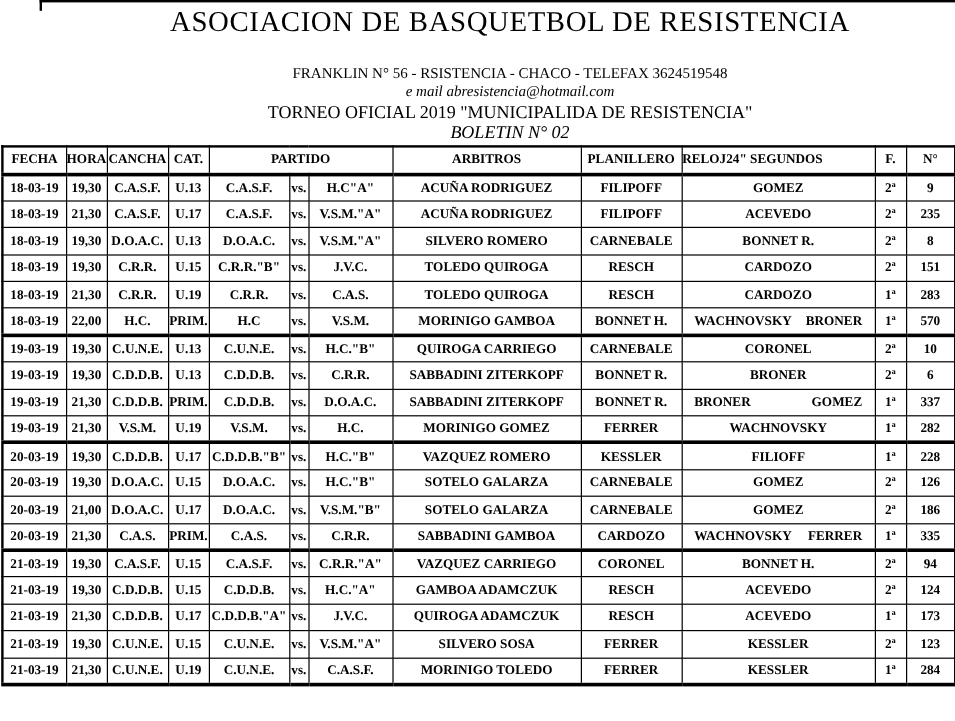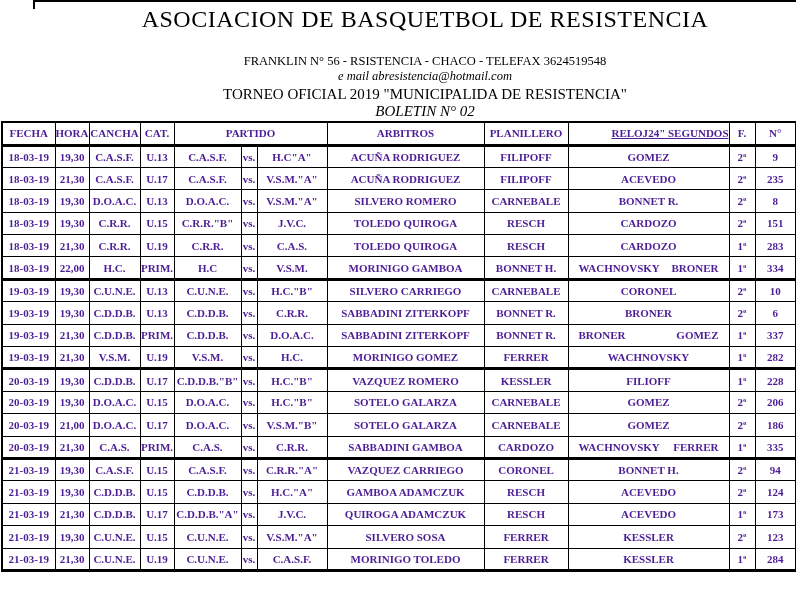--- a/index.html
+++ b/index.html
@@ -17,34 +17,34 @@
   .lh-address{font-size:12.5px;line-height:15px;margin-top:20px;}
   .lh-email{font-size:12.5px;line-height:15px;font-style:italic;}
   .lh-tournament{font-size:15px;line-height:18px;margin-top:1px;}
   .lh-bulletin{font-size:15px;line-height:14px;margin-top:1px;font-style:italic;}
   .lh-program{font-size:13px;line-height:16px;margin-top:2px;white-space:pre;}
 
   
   table.sched{
     position:absolute;top:121px;left:1px;width:793px;
     border-collapse:collapse;table-layout:fixed;
-    color:#4c1d95;font-weight:bold;
+    color:#000000;font-weight:bold;
     border:2px solid #000;
   }
   table.sched th,table.sched td{
     border:1px solid #000;padding:0;text-align:center;vertical-align:middle;
     font-size:11px;white-space:nowrap;overflow:visible;
   }
   table.sched thead tr{height:23px;}
   table.sched thead th{border-bottom:3px solid #000;}
   table.sched tbody tr{height:22.4px;}
   tr.day-end td{border-bottom:3px solid #000;}
   td.vs-cell{font-size:7.5px;}
   td.arb-cell{white-space:pre;}
-  .reloj-head{display:flex;justify-content:flex-end;align-items:center;text-decoration:underline;}
+  .reloj-head{display:flex;justify-content:flex-start;align-items:center;}
   .reloj-wrap{display:flex;justify-content:space-between;align-items:center;padding:0 10px;}
   tr .reloj-single .reloj-wrap{justify-content:center;}
 </style>
 </head>
 <body>
 
 <div id="page">
   <div class="frame-top"></div>
   <div class="frame-stub"></div>
 
@@ -196,31 +196,31 @@
       <td>V.S.M.</td>
       <td class="arb-cell">MORINIGO  GAMBOA</td>
       <td>BONNET H.</td>
       <td>
         <div class="reloj-wrap">
           <span>WACHNOVSKY</span>
           <span>BRONER</span>
         </div>
       </td>
       <td>1ª</td>
-      <td>334</td>
+      <td>570</td>
     </tr>
         <tr>
       <td>19-03-19</td>
       <td>19,30</td>
       <td>C.U.N.E.</td>
       <td>U.13</td>
       <td>C.U.N.E.</td>
       <td class="vs-cell">vs.</td>
       <td>H.C."B"</td>
-      <td class="arb-cell">SILVERO  CARRIEGO</td>
+      <td class="arb-cell">QUIROGA  CARRIEGO</td>
       <td>CARNEBALE</td>
       <td class="reloj-single">
         <div class="reloj-wrap">
           <span>CORONEL</span>
           <span></span>
         </div>
       </td>
       <td>2ª</td>
       <td>10</td>
     </tr>
@@ -310,21 +310,21 @@
       <td>H.C."B"</td>
       <td class="arb-cell">SOTELO  GALARZA</td>
       <td>CARNEBALE</td>
       <td class="reloj-single">
         <div class="reloj-wrap">
           <span>GOMEZ</span>
           <span></span>
         </div>
       </td>
       <td>2ª</td>
-      <td>206</td>
+      <td>126</td>
     </tr>
         <tr>
       <td>20-03-19</td>
       <td>21,00</td>
       <td>D.O.A.C.</td>
       <td>U.17</td>
       <td>D.O.A.C.</td>
       <td class="vs-cell">vs.</td>
       <td>V.S.M."B"</td>
       <td class="arb-cell">SOTELO  GALARZA</td>

